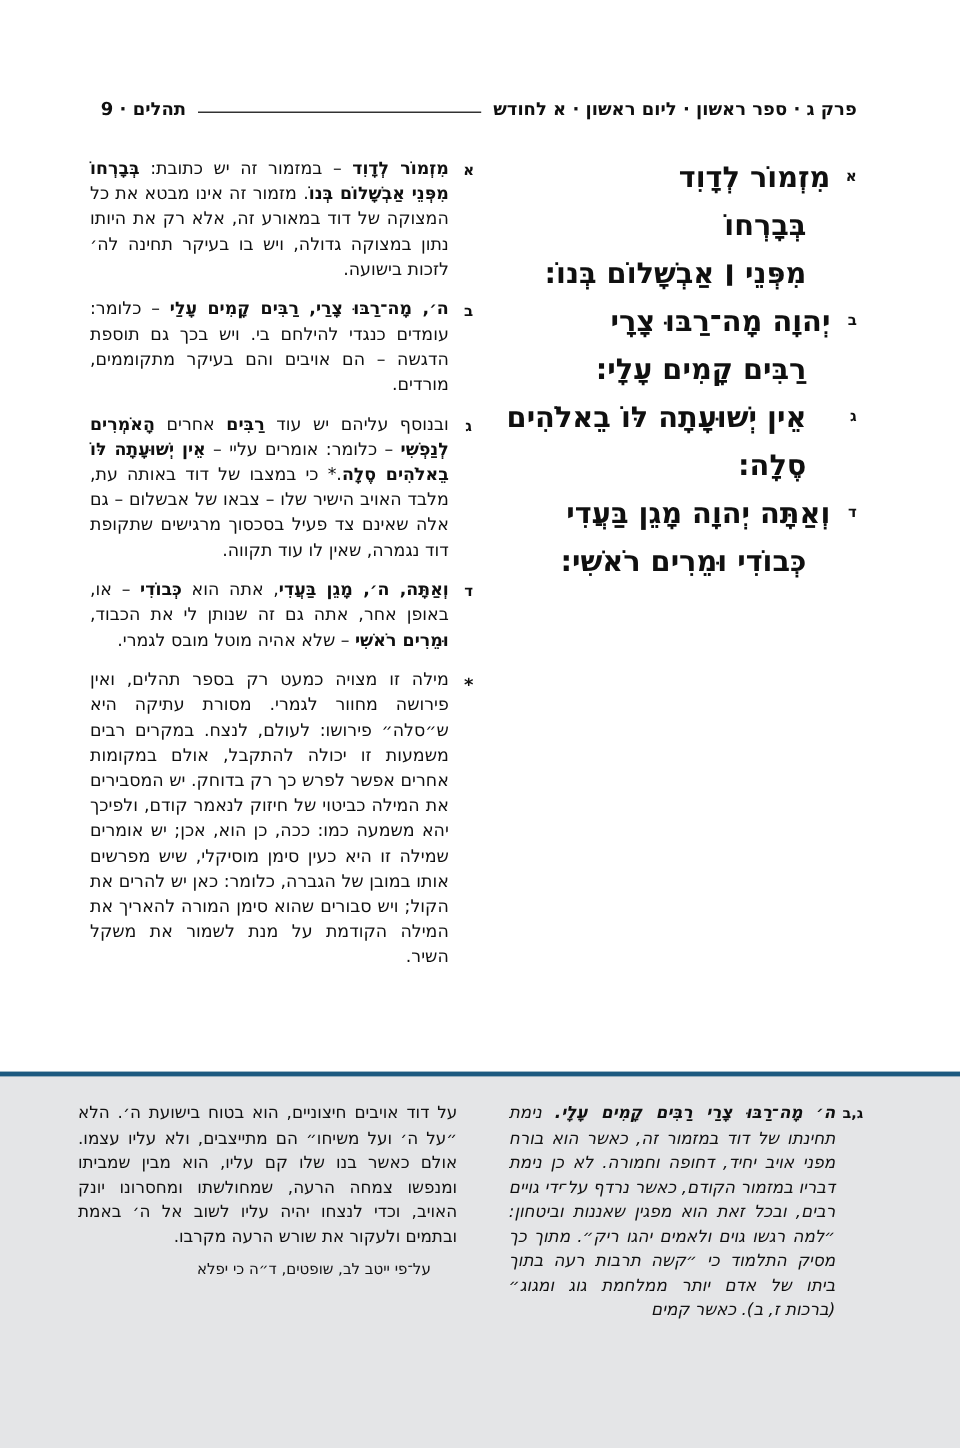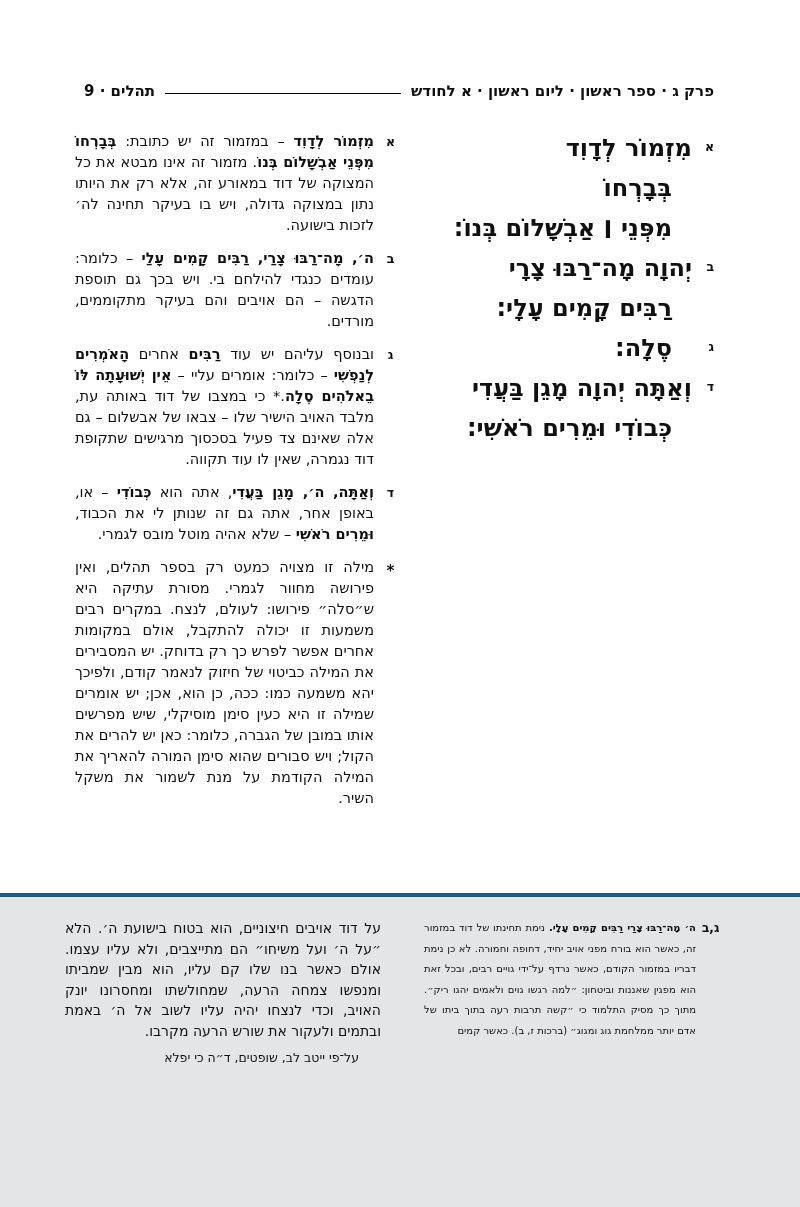--- a/index.html
+++ b/index.html
@@ -43,21 +43,21 @@
   .seg-b { font-weight:700; }
   .seg-r { font-weight:400; }
 
   
   .footer {
     position:absolute; top:893px; left:0; width:800px; height:314px;
     background:#e4e5e7; border-top:4px solid #1d5a80;
   }
   .f-right { position:absolute; top:21px; right:74px; width:302px; display:flex; align-items:flex-start; }
   .f-rmark { width:24px; margin-left:6px; font-size:12px; font-weight:700; text-align:left; padding-top:3px; }
-  .f-rtext { flex:1; font-size:10px; line-height:20.5px; text-align:justify; }
+  .f-rtext { flex:1; font-size:14px; line-height:20.5px; text-align:justify;font-style:italic; }
   .f-left { position:absolute; top:21px; left:65px; width:316px; }
   .f-ltext { font-size:14px; line-height:20.5px; text-align:justify; }
   .source { margin-top:9px; padding-right:22px; font-size:12.5px; text-align:right; }
 </style>
 </head>
 <body>
 
 <div class="header">
   <span>פרק ג · ספר ראשון · ליום ראשון · א לחודש</span>
   <span class="hrule"></span>
@@ -79,20 +79,21 @@
     <div class="vmark">ב</div>
     <div class="vbody">
       <div class="vline">יְהוָה מָה־רַבּוּ צָרָי</div>
       <div class="vline cont">רַבִּים קָמִים עָלָי:</div>
     </div>
   </div>
 
   <div class="verse">
     <div class="vmark">ג</div>
     <div class="vbody">
+      <div class="vline cont">אֵין יְשׁוּעָתָה לּוֹ בֵאלֹהִים</div>
       <div class="vline cont">סֶלָה:</div>
     </div>
   </div>
 
   <div class="verse">
     <div class="vmark">ד</div>
     <div class="vbody">
       <div class="vline">וְאַתָּה יְהוָה מָגֵן בַּעֲדִי</div>
       <div class="vline cont">כְּבוֹדִי וּמֵרִים רֹאשִׁי:</div>
     </div>

